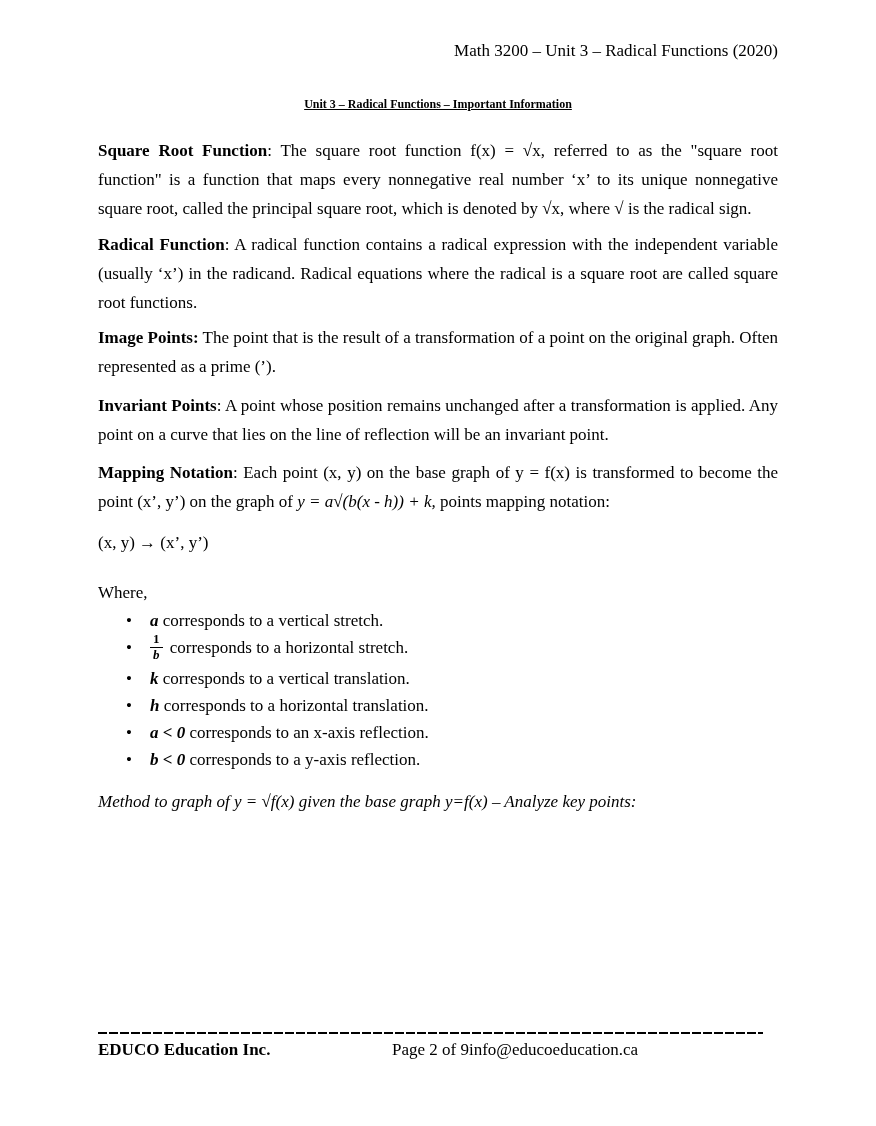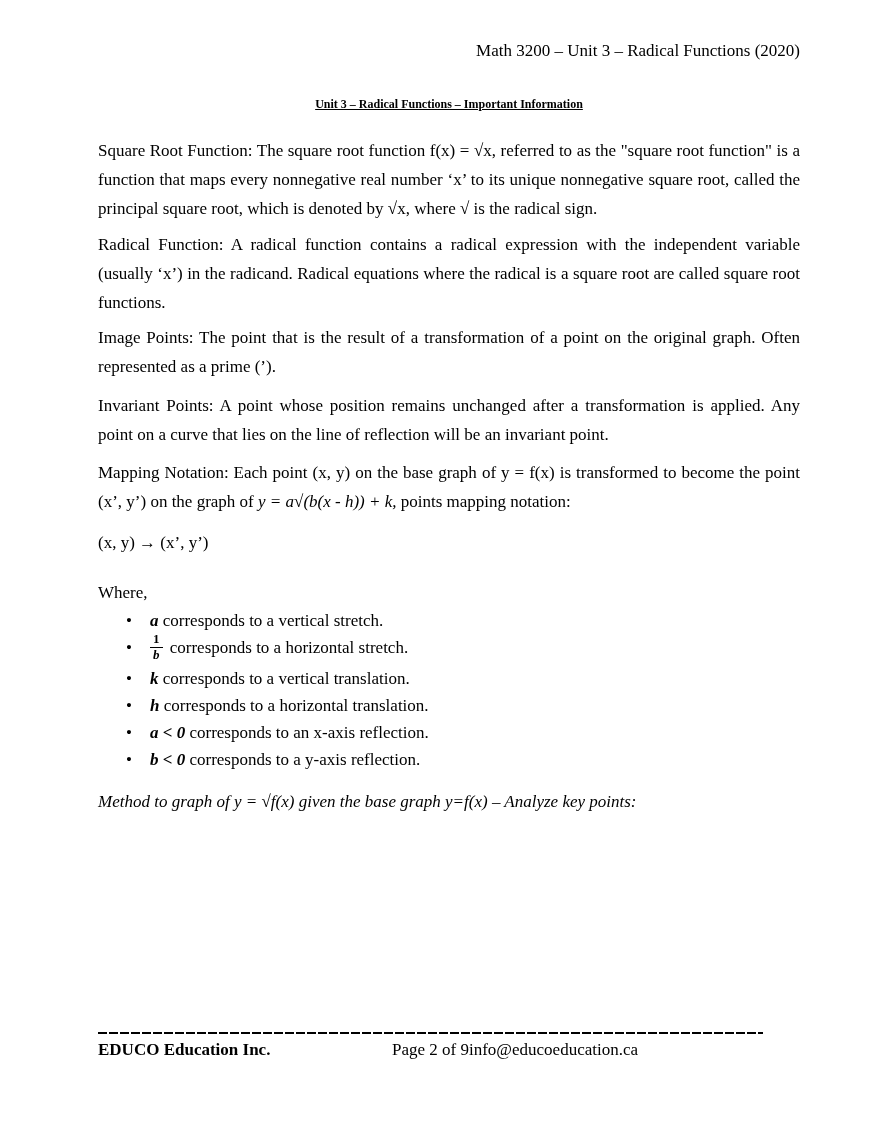--- a/index.html
+++ b/index.html
@@ -5,21 +5,21 @@
   html, body { margin: 0; padding: 0; background: #ffffff; }
   .page {
     position: relative;
     width: 876px;
     height: 1126px;
     background: #ffffff;
     color: #000000;
     font-family: "Liberation Serif", "DejaVu Serif", serif;
     font-size: 17px;
     box-sizing: border-box;
-    padding: 40px 76px 0 98px;
+    padding: 40px 98px 0 98px;
     overflow: hidden;
   }
   .header {
     text-align: right;
     line-height: 22px;
     font-size: 17px;
   }
   .title {
     margin: 31px 0 0 0;
     text-align: center;
@@ -30,21 +30,21 @@
   }
   .para { margin: 0; line-height: 29px; }
   .justify { text-align: justify; }
   .p1 { margin-top: 21px; }
   .p2 { margin-top: 7px; }
   .p3 { margin-top: 6px; }
   .p4 { margin-top: 10px; }
   .p5 { margin-top: 9px; }
   .map-line { margin-top: 12px; }
   .where-label { margin-top: 21px; }
-  .term { font-weight: normal; }
+  .term { font-weight: bold; }
   .it { font-style: italic; }
   .var { font-weight: bold; font-style: italic; }
   .strong { font-weight: normal; }
   ul.bullets { margin: 0; padding: 0; }
   ul.bullets li {
     list-style: none;
     position: relative;
     padding-left: 52px;
     line-height: 27px;
   }

